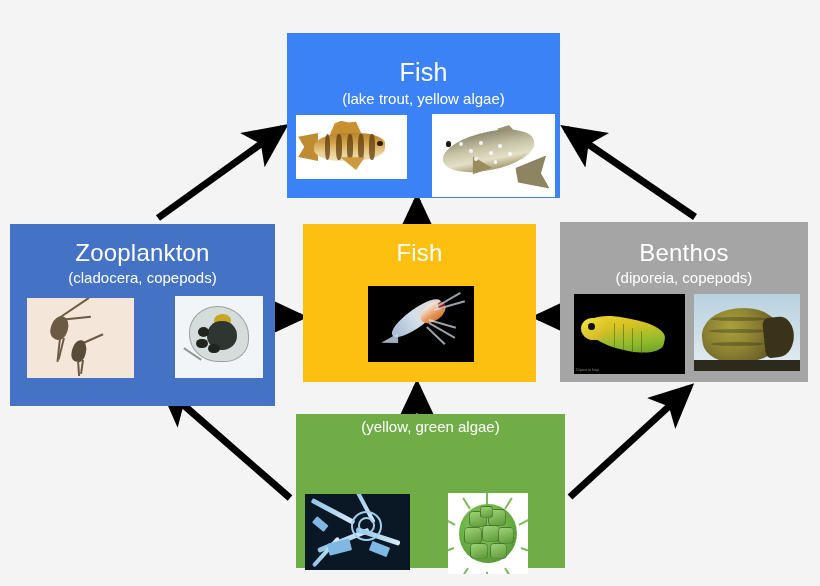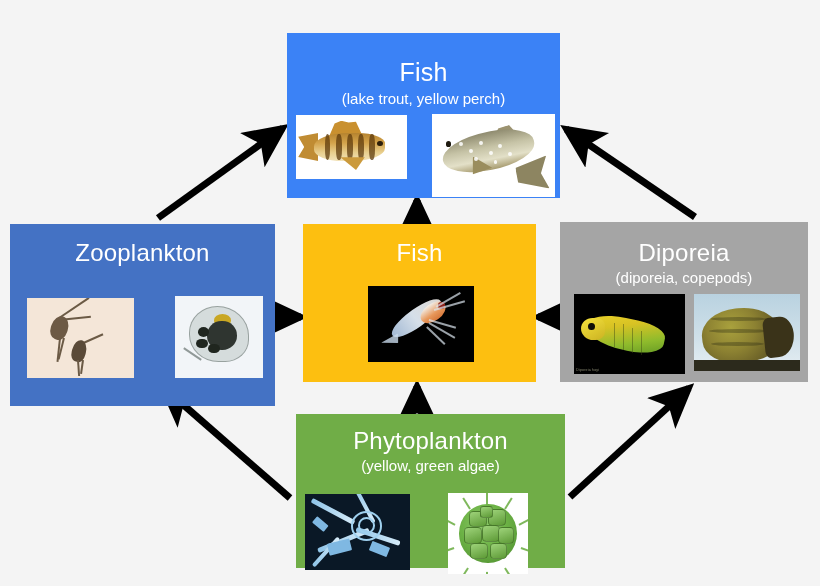--- a/index.html
+++ b/index.html
@@ -338,21 +338,21 @@
 
     <line x1="417" y1="411" x2="417" y2="386" stroke="#000" stroke-width="7" marker-end="url(#ah)"></line>
 
     <line x1="290" y1="498" x2="163" y2="387" stroke="#000" stroke-width="7" marker-end="url(#ah)"></line>
 
     <line x1="570" y1="497" x2="689" y2="388" stroke="#000" stroke-width="7" marker-end="url(#ah)"></line>
   </svg>
 
   <div class="node" id="node-fish" style="background: #3b82f6;">
     <div class="node-title">Fish</div>
-    <div class="node-sub">(lake trout, yellow perch)</div>
+    <div class="node-sub">(lake trout, yellow algae)</div>
 
     <div class="thumb" id="thumb-perch">
       <div class="art perch-bg">
         <div class="perch-tail"></div>
         <div class="perch-dorsal"></div>
         <div class="perch-body"></div>
         <div class="perch-stripe" style="left:26%"></div>
         <div class="perch-stripe" style="left:36%"></div>
         <div class="perch-stripe" style="left:46%"></div>
         <div class="perch-stripe" style="left:56%"></div>
@@ -376,20 +376,21 @@
         <div class="trout-spot" style="left:62%;top:46%"></div>
         <div class="trout-spot" style="left:34%;top:52%"></div>
         <div class="trout-spot" style="left:50%;top:55%"></div>
         <div class="trout-eye"></div>
       </div>
     </div>
   </div>
 
   <div class="node" id="node-zoo" style="background: rgb(68, 114, 196);">
     <div class="node-title">Zooplankton</div>
+    <div class="node-sub">(cladocera, copepods)</div>
 
     <div class="thumb" id="thumb-copepod">
       <div class="art cope-bg">
         <div class="cope-ant" style="left:30%;top:24%;width:34%;transform:rotate(-34deg)"></div>
         <div class="cope-ant" style="left:30%;top:26%;width:30%;transform:rotate(-6deg)"></div>
         <div class="cope-body1"></div>
         <div class="cope-tail" style="left:30%;top:50%;height:30%;transform:rotate(6deg)"></div>
         <div class="cope-tail" style="left:34%;top:50%;height:28%;transform:rotate(14deg)"></div>
         <div class="cope-ant" style="left:50%;top:56%;width:22%;transform:rotate(-24deg)"></div>
         <div class="cope-body2"></div>
@@ -423,21 +424,21 @@
         <div class="mysis-leg" style="left:58%;top:48%;width:28%;transform:rotate(30deg)"></div>
         <div class="mysis-leg" style="left:56%;top:52%;width:24%;transform:rotate(44deg)"></div>
         <div class="mysis-leg" style="left:62%;top:30%;width:30%;transform:rotate(-16deg)"></div>
         <div class="mysis-leg" style="left:64%;top:26%;width:26%;transform:rotate(-30deg)"></div>
         <div class="mysis-tail"></div>
       </div>
     </div>
   </div>
 
   <div class="node" id="node-benthos" style="background: rgb(165, 165, 165);">
-    <div class="node-title">Diporeia</div>
+    <div class="node-title">Benthos</div>
     <div class="node-sub">(diporeia, copepods)</div>
 
     <div class="thumb" id="thumb-diporeia">
       <div class="art dip-bg">
         <div class="dip-body"></div>
         <div class="dip-head"></div>
         <div class="dip-eye"></div>
         <div class="dip-seg" style="left:36%;top:36%;height:30%"></div>
         <div class="dip-seg" style="left:44%;top:38%;height:32%"></div>
         <div class="dip-seg" style="left:52%;top:42%;height:32%"></div>
@@ -452,21 +453,20 @@
         <div class="mus-stripe" style="left:16%;top:30%;width:52%;height:5%"></div>
         <div class="mus-stripe" style="left:14%;top:46%;width:56%;height:5%"></div>
         <div class="mus-stripe" style="left:16%;top:62%;width:50%;height:5%"></div>
         <div class="mus-hinge"></div>
         <div class="mus-floor"></div>
       </div>
     </div>
   </div>
 
   <div class="node" id="node-phyto" style="background: rgb(112, 173, 71);">
-    <div class="node-title">Phytoplankton</div>
     <div class="node-sub">(yellow, green algae)</div>
 
     <div class="thumb" id="thumb-diatoms">
       <div class="art dia-bg">
         <div class="dia-stick" style="left:4%;top:20%;width:46%;height:5px;transform:rotate(28deg)"></div>
         <div class="dia-stick" style="left:10%;top:58%;width:52%;height:5px;transform:rotate(-22deg)"></div>
         <div class="dia-stick" style="left:36%;top:10%;width:40%;height:4px;transform:rotate(62deg)"></div>
         <div class="dia-stick" style="left:48%;top:52%;width:44%;height:5px;transform:rotate(18deg)"></div>
         <div class="dia-stick" style="left:2%;top:74%;width:36%;height:4px;transform:rotate(-48deg)"></div>
         <div class="dia-circle" style="left:44%;top:22%;width:26%;height:34%"></div>

